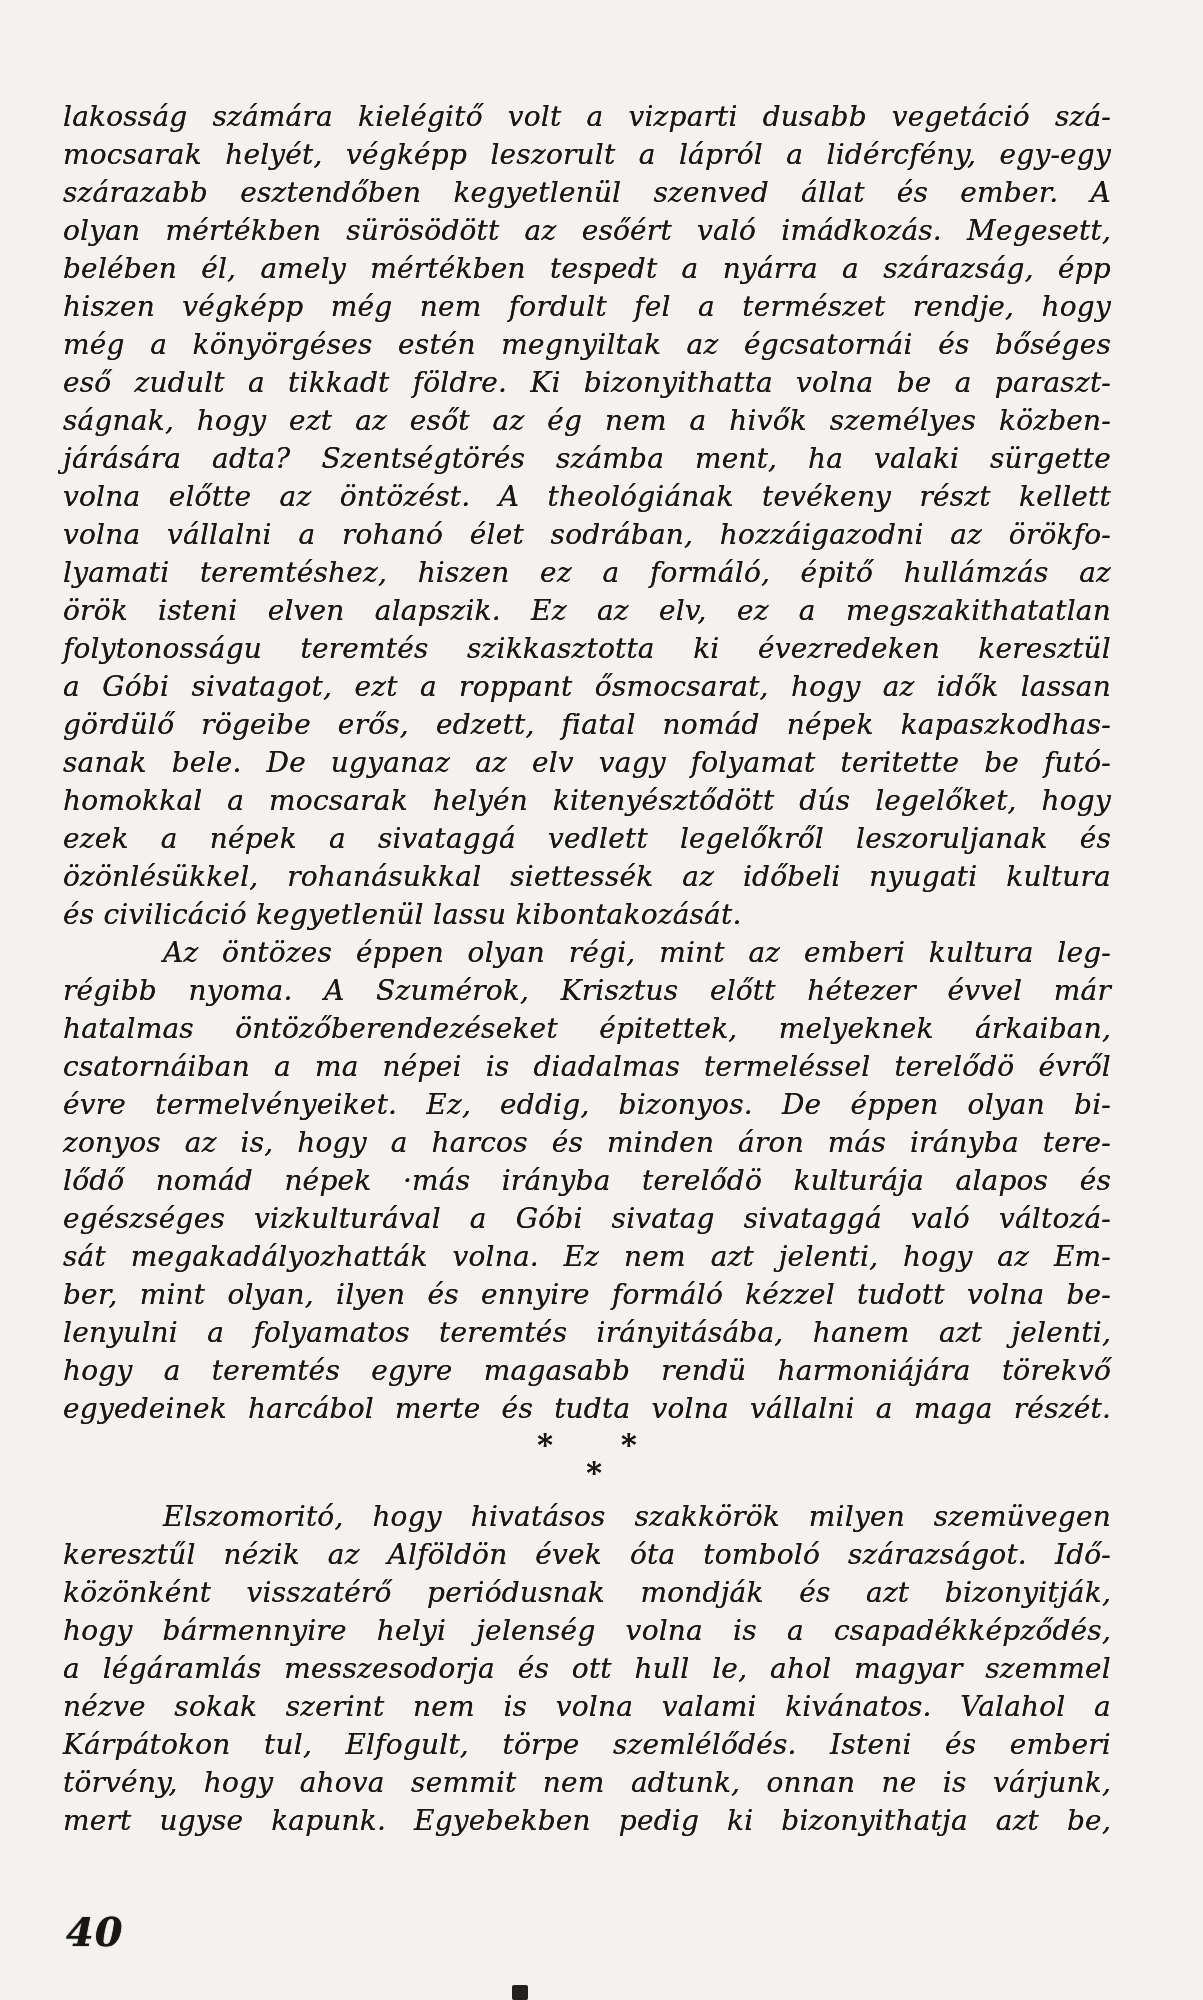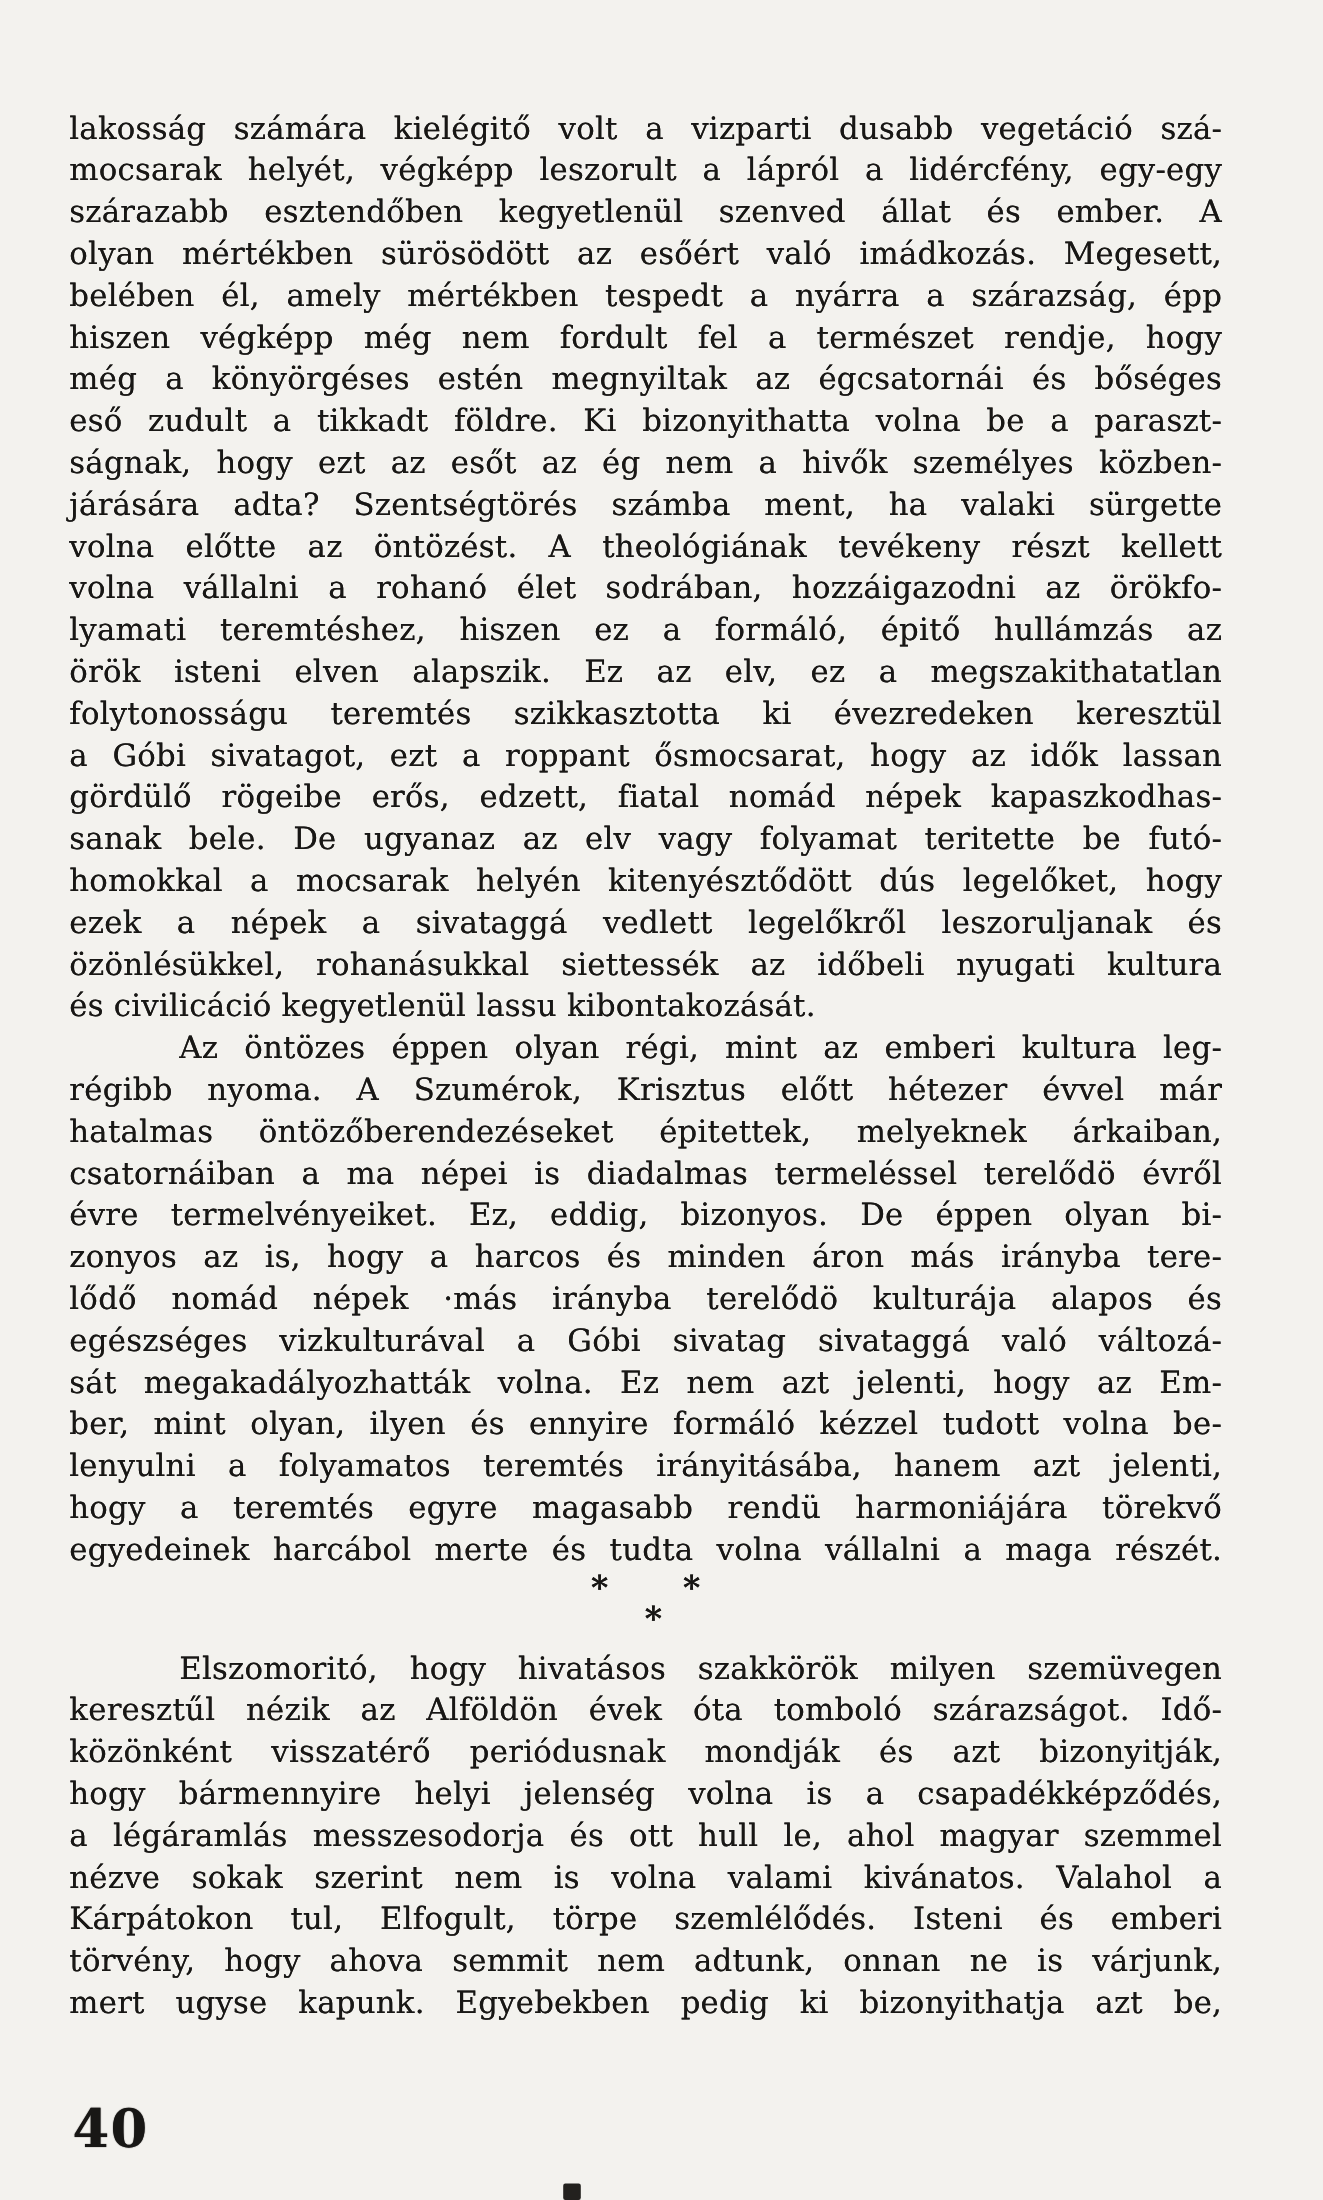--- a/index.html
+++ b/index.html
@@ -3,21 +3,21 @@
 <meta charset="utf-8">
 <style>
   html,body{margin:0;padding:0;}
   body{
     width:1203px;height:2000px;
     background:#f3f2ee;
     font-family:"DejaVu Serif","Liberation Serif",serif;
     color:#181715;
     overflow:hidden;
   }
-  .page{position:relative;width:1203px;height:1777px;}
+  .page{position:relative;width:1203px;height:1777px;font-style:italic;}
   .text-block{
     position:absolute;left:63px;top:98px;width:1048px;
   }
   .paragraph{margin:0;padding:0;}
   .line{
     font-size:28px;
     line-height:38px;
     height:38px;
     text-align:justify;
     text-align-last:justify;
@@ -39,21 +39,21 @@
   .sep-row-bottom{
     height:30px;line-height:26px;
     margin-left:14px;
   }
   .sep-star{
     font-size:30px;font-weight:bold;color:#181715;
     text-shadow:0 0 0.6px rgba(20,18,16,0.9);
   }
   .page-number{
     position:absolute;left:66px;top:1908px;
-    font-size:48px;font-weight:bold;
+    font-size:40px;font-weight:bold;
     letter-spacing:1px;
     text-shadow:0 0 1px rgba(20,18,16,0.9);
   }
   .scan-mark{
     position:absolute;left:512px;top:1985px;
     width:16px;height:15px;background:#23211e;
     border-radius:2px;
   }
 </style>
 </head>

